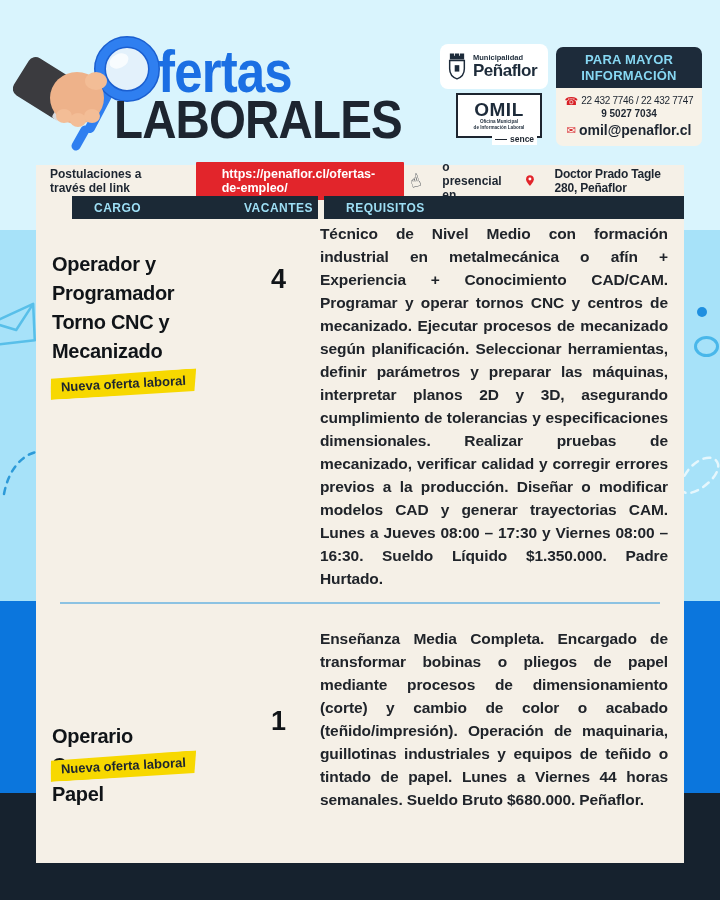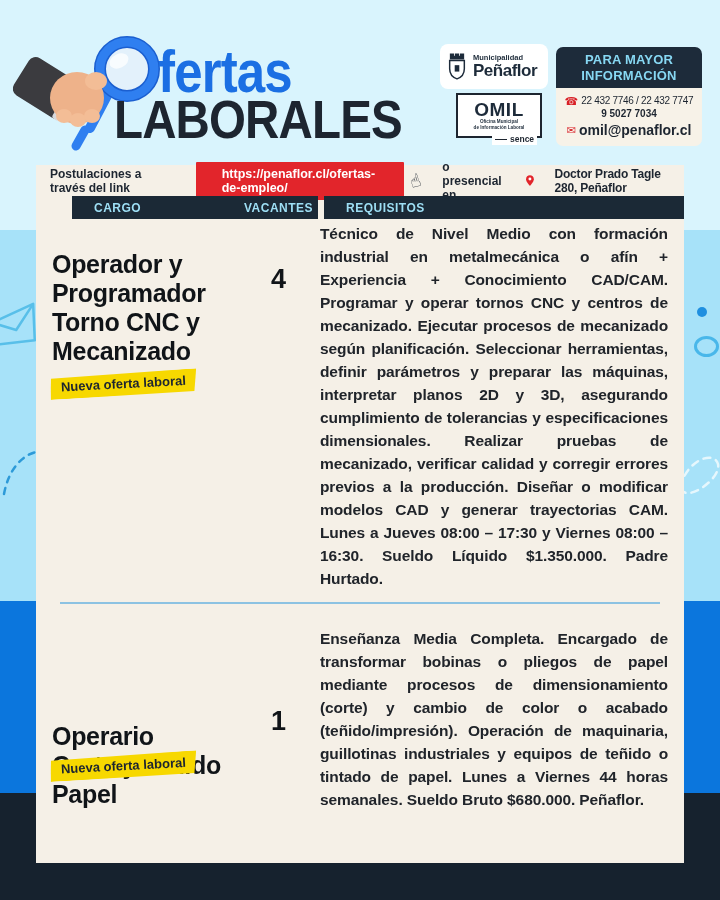--- a/index.html
+++ b/index.html
@@ -60,21 +60,21 @@
     margin-left:-15px;transform:rotate(-18deg);z-index:3;position:relative;line-height:1;}
   .link-mid{font-size:12px;}
   .link-addr{font-size:12px;letter-spacing:-.2px;}
   
   .hcell{top:196px;height:23px;background:#1b2936;display:flex;align-items:center;
     color:#9edff5;font-size:12px;font-weight:800;letter-spacing:.5px;box-sizing:border-box;}
   .hc1{left:36px;width:197px;padding-left:22px;margin-left:36px;}
   .hc2{left:239px;width:79px;justify-content:center;padding-left:0;}
   .hc3{left:324px;width:360px;padding-left:22px;}
   
-  .cargo{left:52px;width:210px;font-size:25px;font-weight:800;line-height:29px;
+  .cargo{left:52px;width:210px;font-size:20px;font-weight:800;line-height:29px;
     color:#101418;letter-spacing:-.3px;}
   .cargo span{display:block;}
   .cargo1{top:250px;}
   .cargo2{top:675px;margin-top:47px;}
   .badge{left:50px;background:#f7d800;color:#1d2530;font-size:13px;font-weight:800;
     padding:4px 11px 5px 11px;transform:rotate(-3deg);transform-origin:left center;
     clip-path:polygon(1% 12%,100% 0%,98% 94%,0% 100%);}
   .badge1{top:376px;}
   .badge2{top:758px;}
   .vac{left:239px;width:79px;text-align:center;font-size:27px;font-weight:800;color:#101418;}

